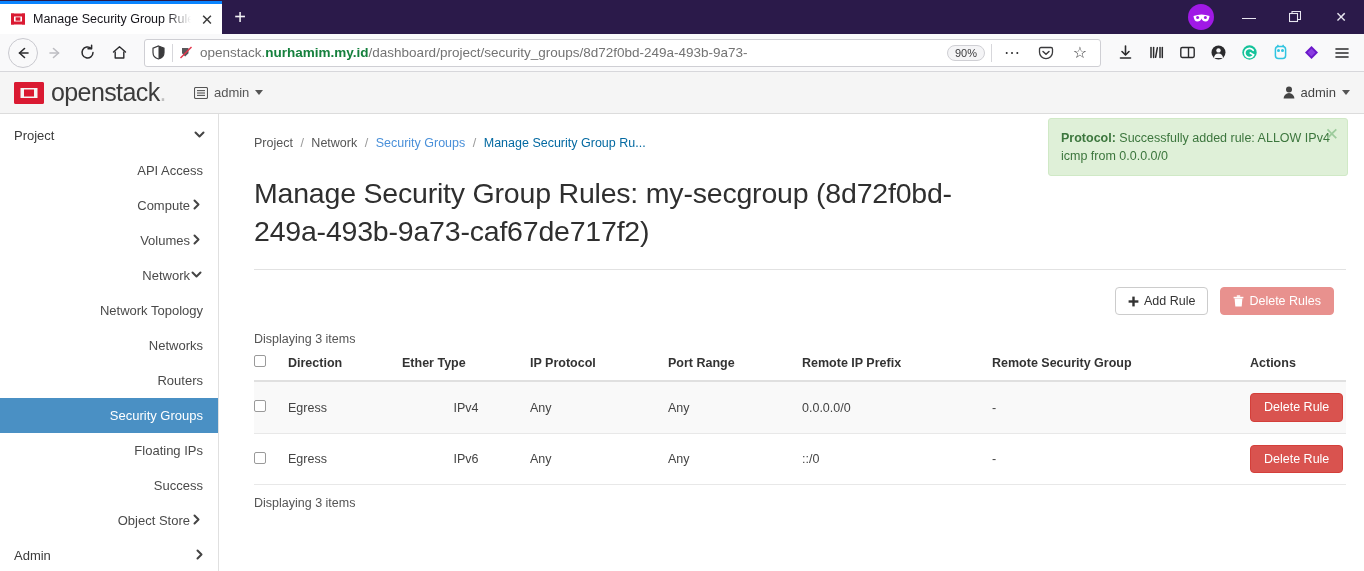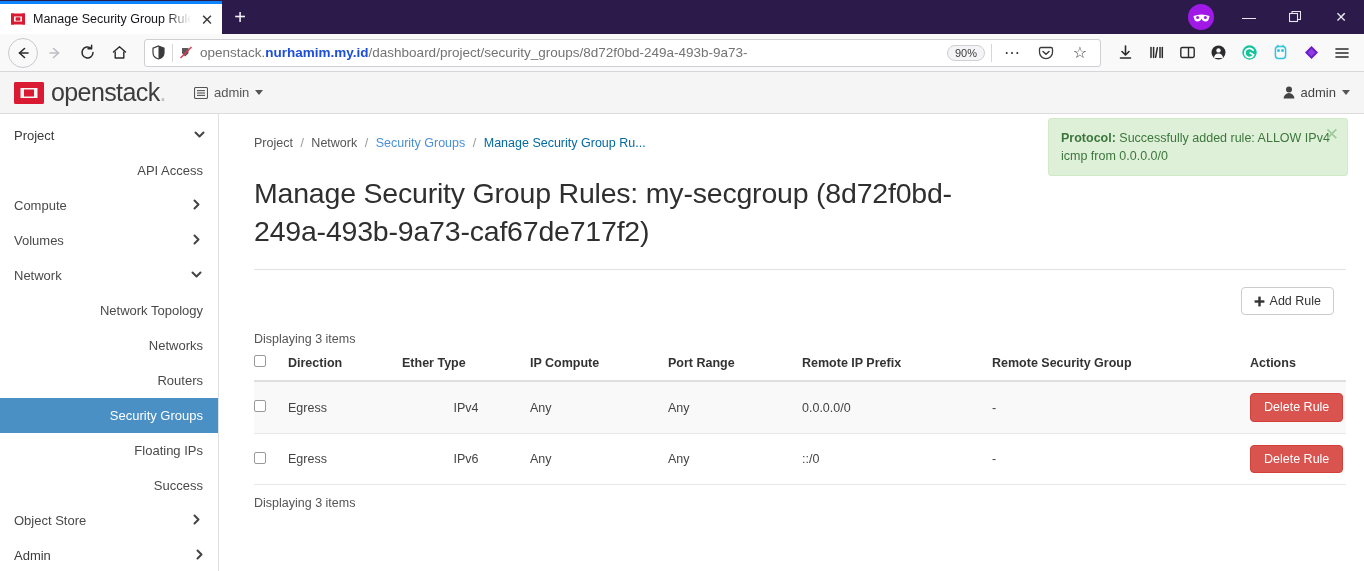--- a/index.html
+++ b/index.html
@@ -96,21 +96,21 @@
     gap: 6px;
     overflow: hidden;
   }
   #urlbar-text {
     flex: 1 1 auto;
     font-size: 13.5px; color: #737373;
     white-space: nowrap; overflow: hidden;
     -webkit-mask-image: linear-gradient(to right, #000 93%, transparent 100%);
     mask-image: linear-gradient(to right, #000 93%, transparent 100%);
   }
-  #urlbar-text b { color: #1d4ed8; font-weight: 700; }
+  #urlbar-text b { color: #15803d; font-weight: 700; }
   #zoom-level {
     flex: none;
     font-size: 11px; color: #3b3b3d;
     border: 1px solid #cfcfd4; border-radius: 11px;
     padding: 1px 7px; background: #f4f4f6;
     cursor: pointer;
   }
   .urlbar-divider { width: 1px; height: 18px; background: #d7d7db; flex: none; }
   #toolbar-right { display: flex; align-items: center; gap: 3px; }
   .tb-icon {
@@ -163,21 +163,21 @@
   .nav-item {
     display: flex; align-items: center;
     height: 35px;
     padding: 0 12px 0 14px;
     font-size: 13px;
     color: #4a4a4a;
     cursor: pointer;
     justify-content: space-between;
   }
   .nav-item.level-0 { color: #3b3b3b; }
-  .nav-item.level-1 { padding-right: 15px; }
+  .nav-item.level-1 { justify-content: flex-end; padding-right: 15px; }
   .nav-item.level-2 { justify-content: flex-end; padding-right: 15px; }
   .nav-item.active { background: #4a90c4; color: #ffffff; }
   .nav-label { white-space: nowrap; }
   .chev {
     font-size: 13px; font-weight: 700; color: #444;
     line-height: 1;
   }
   .nav-item.level-0 .nav-label { margin-right: auto; }
 
   
@@ -593,33 +593,43 @@
     <div id="table-actions">
       <div class="btn btn-default">
         <span style="display:flex;">
           <svg width="11" height="11" viewBox="0 0 11 11">
               <rect x="4.3" y="0.6" width="2.4" height="9.8" fill="#333"></rect>
               <rect x="0.6" y="4.3" width="9.8" height="2.4" fill="#333"></rect>
             </svg>
         </span>
         <span>Add Rule</span>
       </div>
+      <div class="btn btn-danger-disabled">
+        <span style="display:flex;">
+          <svg width="11" height="12" viewBox="0 0 11 12">
+              <rect x="0.6" y="1.8" width="9.8" height="1.5" fill="#fff"></rect>
+              <rect x="3.8" y="0.3" width="3.4" height="1.5" fill="#fff"></rect>
+              <path d="M1.6 3.6 h7.8 l-0.7 7.8 h-6.4 Z" fill="#fff"></path>
+            </svg>
+        </span>
+        <span>Delete Rules</span>
+      </div>
     </div>
 
     <div id="count-top">Displaying 3 items</div>
 
     <table id="rules-table">
       <thead>
         <tr>
           <th class="col-check">
             <span class="cbox"></span>
           </th>
           <th class="col-dir">Direction</th>
           <th class="col-ether">Ether Type</th>
-          <th class="col-proto">IP Compute</th>
+          <th class="col-proto">IP Protocol</th>
           <th class="col-port">Port Range</th>
           <th class="col-prefix">Remote IP Prefix</th>
           <th class="col-rsg">Remote Security Group</th>
           <th class="col-actions">Actions</th>
         </tr>
       </thead>
       <tbody id="rules-tbody">
           <tr class="row-odd">
             <td class="col-check"><span class="cbox"></span></td>
             <td class="col-dir">Egress</td>

